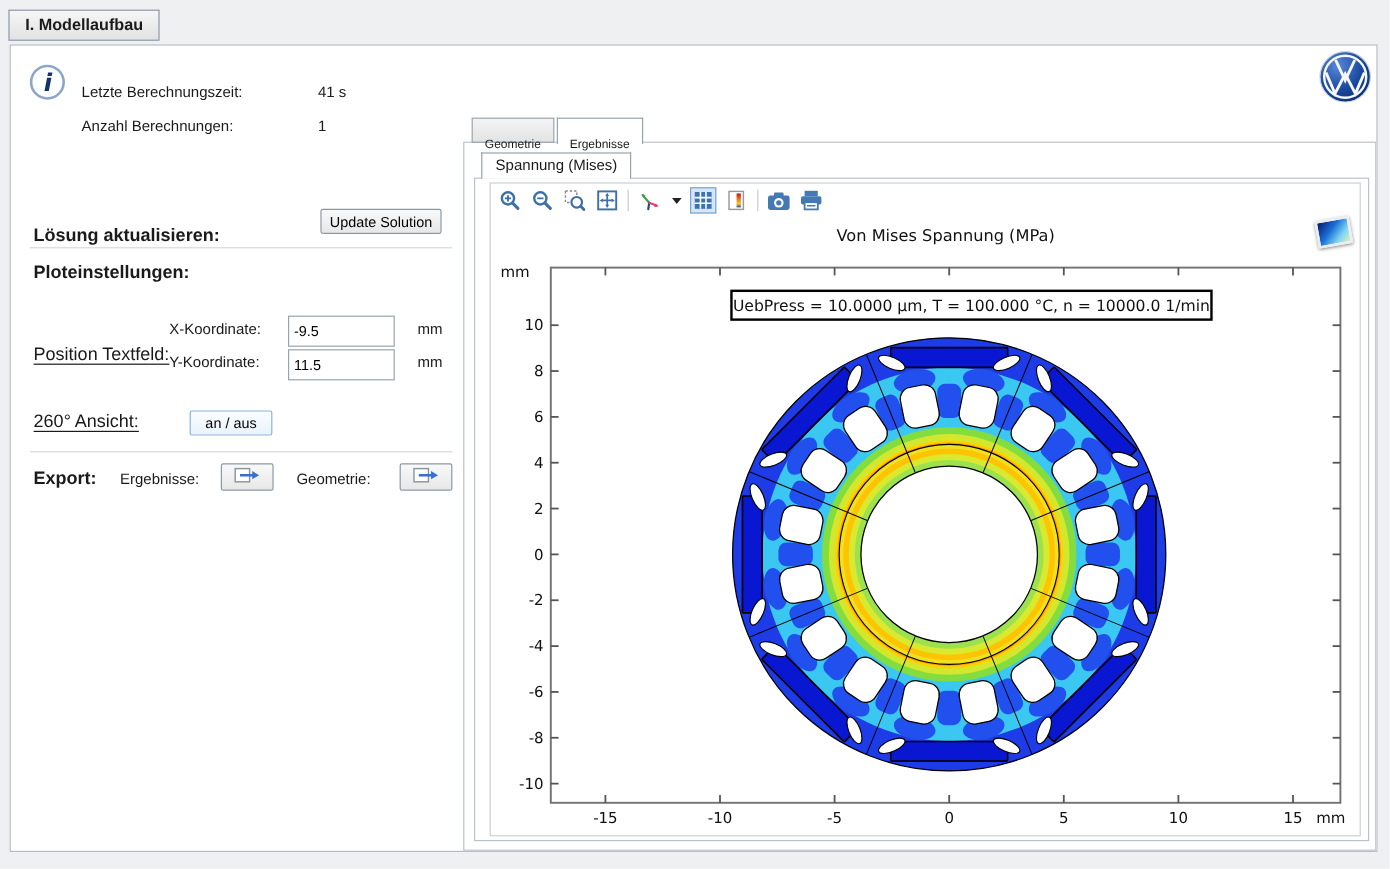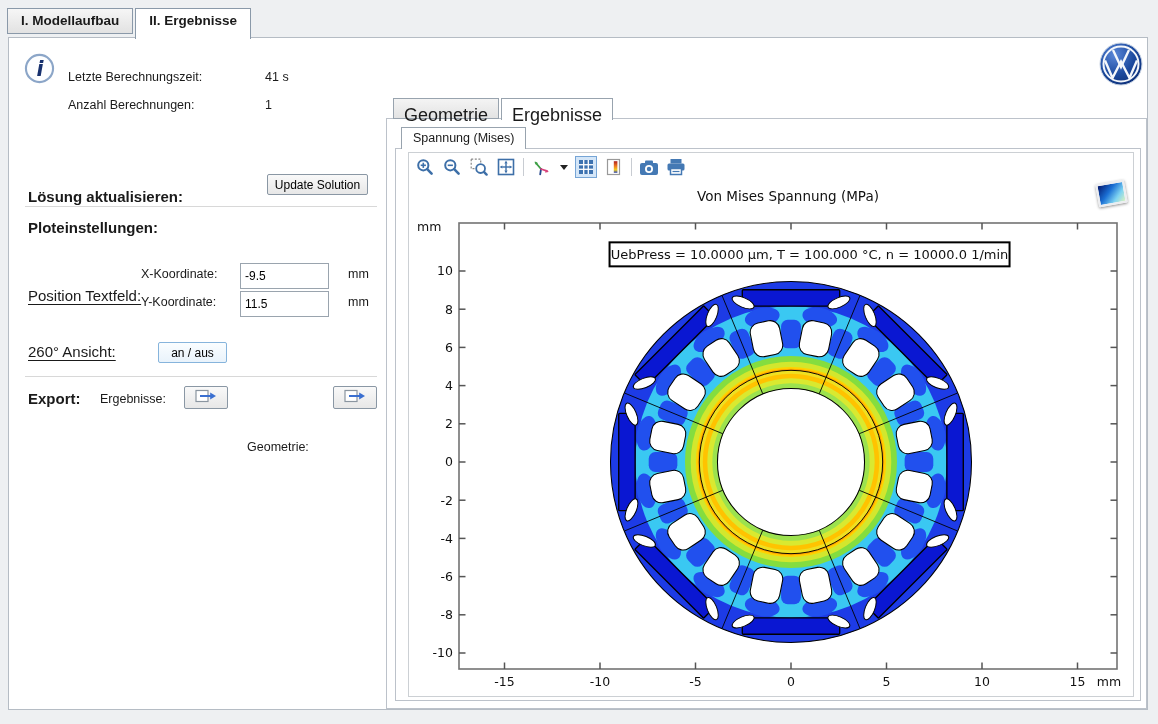--- a/index.html
+++ b/index.html
@@ -43,22 +43,22 @@
     display:flex;align-items:center;justify-content:center;cursor:default;
   }
   .txt-input{
     position:absolute;box-sizing:border-box;border:1px solid #9aa4ae;background:#fff;
     font-size:12px;font-family:"Liberation Sans",sans-serif;padding:12px 4px;outline:none;
   }
 
   
   .rp-tabbar{position:absolute;left:393px;top:98px;display:flex;align-items:flex-start;z-index:4;}
   .rp-tab{
-    box-sizing:border-box;height:21px;padding:6px 10px 0 10px;border:1px solid #98a3ae;
-    background:linear-gradient(#f4f4f4,#e3e3e3);font-size:18px;white-space:nowrap;cursor:default;
+    box-sizing:border-box;height:21px;padding:16px 10px 0 10px;border:1px solid #98a3ae;
+    background:linear-gradient(#f4f4f4,#e3e3e3);font-size:10px;white-space:nowrap;cursor:default;
   }
   .rp-tab.active{height:22px;background:#fff;border-bottom:none;z-index:6;position:relative;margin-left:2px;}
   .rp-container{position:absolute;left:386px;top:118px;width:761px;height:591px;border:1px solid #bcc2ca;background:#fff;box-sizing:border-box;}
   .sub-tabbar{position:absolute;left:401px;top:127px;display:flex;z-index:4;}
   .sub-tab{
     box-sizing:border-box;height:22px;padding:3px 11px 0 11px;border:1px solid #98a3ae;border-bottom:none;
     background:#fff;font-size:12.5px;white-space:nowrap;z-index:6;position:relative;cursor:default;
   }
   .sub-panel{position:absolute;left:395px;top:148px;width:746px;height:553px;border:1px solid #bcc2ca;background:#fff;box-sizing:border-box;}
   .graphics{position:absolute;left:408px;top:152px;width:726px;height:545px;border:1px solid #ccd0d4;background:#fff;box-sizing:border-box;}
@@ -77,21 +77,20 @@
     border:2px solid #ecedf0;box-shadow:0 1px 3px rgba(0,0,0,.45);border-radius:1px;
   }
 
   svg text{font-family:"DejaVu Sans",sans-serif;}
 </style>
 </head>
 <body>
 
 <div class="main-tabbar">
   <div class="main-tab">I. Modellaufbau</div>
-  <div class="main-tab active">II. Ergebnisse</div>
 </div>
 
 <div class="main-panel"></div>
 
 <div class="abs" style="left:24px;top:53px;width:31px;height:31px;">
   <svg width="31" height="31" viewBox="0 0 32 32">
     <circle cx="16" cy="16" r="14" fill="#fdfeff" stroke="#8ca6c8" stroke-width="2.2"></circle>
     <text x="16.5" y="23.5" text-anchor="middle" font-family="DejaVu Serif, serif" font-style="italic" font-weight="bold" font-size="21" fill="#16306e">i</text>
   </svg>
 </div>
@@ -124,21 +123,21 @@
 <div class="lbl" style="left:100px;top:392px;">Ergebnisse:</div>
 <button class="win-btn" style="left:184px;top:386px;width:44px;height:23px;">
   <span>
     <svg width="23" height="15" viewBox="0 0 23 15">
       <rect x="1" y="1.5" width="12" height="11" fill="#fff" stroke="#8a95a0" stroke-width="1.2"></rect>
       <line x1="5" y1="7" x2="16" y2="7" stroke="#3a6fd0" stroke-width="2"></line>
       <polygon points="21,7 15.2,3.6 15.2,10.4" fill="#3a6fd0"></polygon>
     </svg>
   </span>
 </button>
-<div class="lbl" style="left:247px;top:392px;margin-top:48px;">Geometrie:</div>
+<div class="lbl" style="left:247px;top:392px;">Geometrie:</div>
 <button class="win-btn" style="left:333px;top:386px;width:44px;height:23px;">
   <span>
     <svg width="23" height="15" viewBox="0 0 23 15">
       <rect x="1" y="1.5" width="12" height="11" fill="#fff" stroke="#8a95a0" stroke-width="1.2"></rect>
       <line x1="5" y1="7" x2="16" y2="7" stroke="#3a6fd0" stroke-width="2"></line>
       <polygon points="21,7 15.2,3.6 15.2,10.4" fill="#3a6fd0"></polygon>
     </svg>
   </span>
 </button>
 

